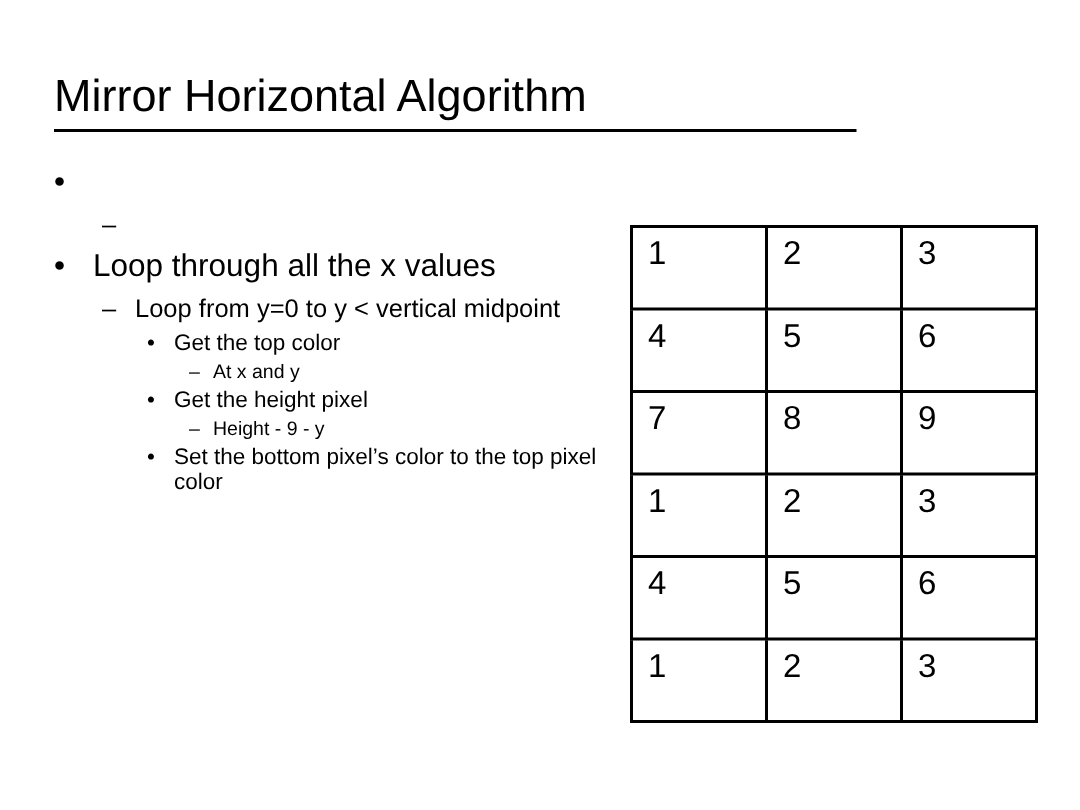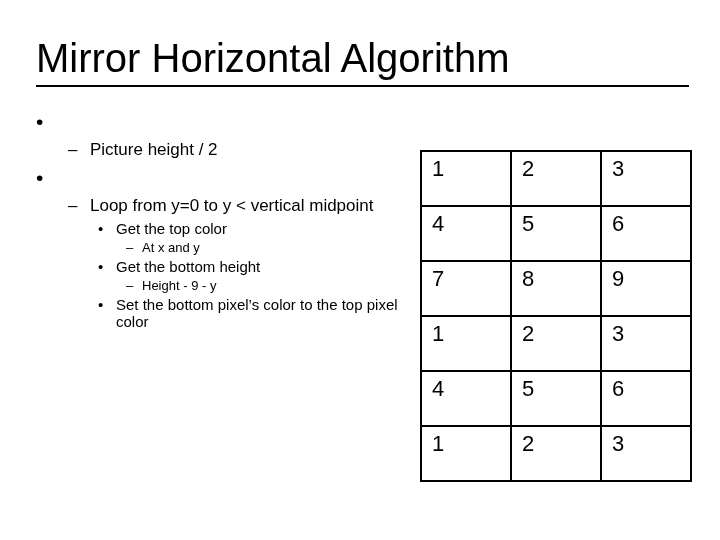--- a/index.html
+++ b/index.html
@@ -8,22 +8,22 @@
     width: 720px;
     height: 540px;
     background: #fff;
     font-family: Arial, Helvetica, sans-serif;
     color: #000;
     position: relative;
   }
   .title {
     position: absolute;
     left: 36px;
-    top: 36px;
-    font-size: 40px;
+    top: 48px;
+    font-size: 30px;
     font-weight: 400;
     border-bottom: 2px solid #000;
     padding-bottom: 4px;
     padding-right: 180px;
   }
   .content {
     position: absolute;
     left: 36px;
     top: 110px;
     width: 380px;
@@ -68,28 +68,28 @@
 <div class="content">
   <ul class="l1">
     <li>
       <div class="l1-row">
           <span class="bullet">•</span>
         </div>
       <ul class="l2">
         <li>
             <div class="l2-row">
               <span class="bullet">–</span>
-              <span>Picture height / 2</span>
             </div>
           </li>
       </ul>
     </li>
     <li>
       <div class="l1-row">
           <span class="bullet">•</span>
+          <span>Loop through all the x values</span>
         </div>
       <ul class="l2">
         <li>
           <div class="l2-row">
               <span class="bullet">–</span>
               <span>Loop from y=0 to y &lt; vertical midpoint</span>
             </div>
           <ul class="l3">
             <li>
               <div class="l3-row">
@@ -101,21 +101,21 @@
                     <div class="l4-row">
                       <span class="bullet">–</span>
                       <span>At x and y</span>
                     </div>
                   </li>
               </ul>
             </li>
             <li>
               <div class="l3-row">
                   <span class="bullet">•</span>
-                  <span>Get the bottom height</span>
+                  <span>Get the height pixel</span>
                 </div>
               <ul class="l4">
                 <li>
                     <div class="l4-row">
                       <span class="bullet">–</span>
                       <span>Height - 9 - y</span>
                     </div>
                   </li>
               </ul>
             </li>

